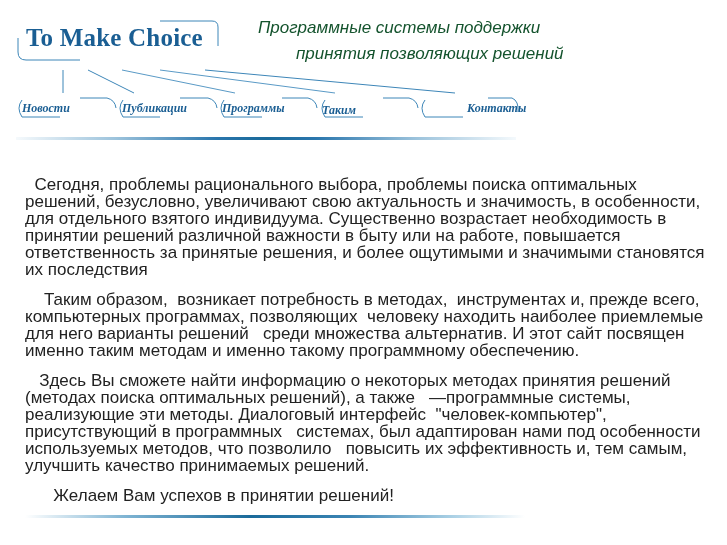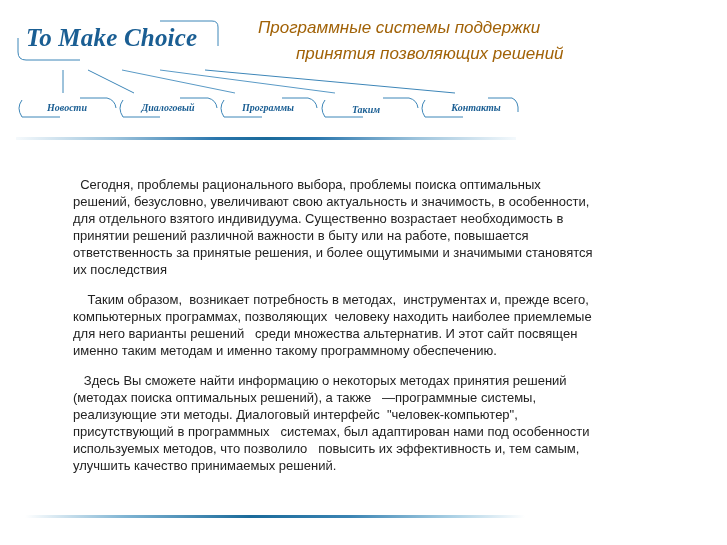--- a/index.html
+++ b/index.html
@@ -3,52 +3,51 @@
   <meta charset="utf-8">
   <style>
     html, body { margin: 0; padding: 0; background: #ffffff; }
     body { width: 727px; height: 545px; position: relative; overflow: hidden; font-family: "Liberation Sans", sans-serif; }
 
     .logo-box {
       position: absolute; left: 16px; top: 20px; width: 202px; height: 40px;
     }
     .logo-text {
       position: absolute; left: 10px; top: 4px;
-      font-family: "Liberation Serif", serif; font-style: italic; font-weight: bold;
+      font-family: "Liberation Serif", serif; font-weight: bold;
       font-size: 25px; color: #1a5e93; letter-spacing: 0.2px; white-space: nowrap;
     }
     .tagline {
       position: absolute; font-family: "Liberation Sans", sans-serif; font-style: italic;
-      font-size: 17px; color: #a16207; white-space: nowrap;
+      font-size: 17px; color: #14532d; white-space: nowrap;
     }
     .tagline.l1 { left: 258px; top: 18px; }
     .tagline.l2 { left: 296px; top: 44px; }
 
     svg.decor { position: absolute; left: 0; top: 0; }
 
     .nav-tab {
       position: absolute; top: 97px; height: 22px;
       font-family: "Liberation Serif", serif; font-style: italic; font-weight: bold;
-      font-size: 10px; color: #1a5e93; text-align: center; line-height: 22px;
+      font-size: 12px; color: #1a5e93; line-height: 22px;
       cursor: pointer; white-space: nowrap;
     }
 
     .divider {
       position: absolute; height: 3px;
       background: linear-gradient(to right, rgba(26,94,147,0) 0%, #7fb4d3 20%, #1a6a9a 45%, #3b84b3 65%, #a8cfe4 85%, rgba(26,94,147,0) 100%);
     }
     .divider.top { left: 16px; top: 137px; width: 250px; background: linear-gradient(to right, rgba(160,200,225,0.1) 0%, #9cc3dc 40%, #2a76ad 80%, #1a6a9a 100%); }
     .divider.top2 { left: 266px; top: 137px; width: 250px; background: linear-gradient(to right, #1a6a9a 0%, #2a76ad 20%, #9cc3dc 60%, rgba(200,225,240,0.2) 100%); }
     .divider.bottom { left: 25px; top: 515px; width: 500px; }
 
     .content {
       position: absolute; left: 25px; top: 176px; width: 530px;
-      font-family: "Liberation Sans", sans-serif; font-size: 13px; color: #222;
+      font-family: "Liberation Sans", sans-serif; font-size: 17px; color: #222;
       line-height: 17px;
-      margin-left: 48px;
     }
     .content p { margin: 0 0 13px 0; white-space: nowrap; }
     .content p .ln { display: block; }
   </style>
 </head>
 <body>
 
 <svg class="decor" width="727" height="545">
 
   <path d="M18,38 L18,52 Q18,60 26,60 L80,60" fill="none" stroke="#3d86b8" stroke-width="1"></path>
@@ -81,28 +80,29 @@
 
 <div class="logo-box">
   <span class="logo-text">To Make Choice</span>
 </div>
 
 <div class="tagline l1">Программные системы поддержки</div>
 <div class="tagline l2">принятия позволяющих решений</div>
 
 <nav>
   <a class="nav-tab" style="left:22px;width:90px;">Новости</a>
-  <a class="nav-tab" style="left:122px;width:92px;">Диалоговый</a>
+  <a class="nav-tab" style="left:122px;width:92px;">Публикации</a>
   <a class="nav-tab" style="left:222px;width:92px;">Программы</a>
   <a class="nav-tab" style="left:322px;width:88px;top:99px;">Таким</a>
-  <a class="nav-tab" style="left:412px;width:90px;padding-left:19px;">Контакты</a>
+  <a class="nav-tab" style="left:448px;width:90px;padding-left:19px;">Контакты</a>
 </nav>
 
 <div class="divider top"></div>
 <div class="divider top2"></div>
 
 <main class="content">
   <p style="white-space:pre;"><span class="ln">  Сегодня, проблемы рационального выбора, проблемы поиска оптимальных</span><span class="ln">решений, безусловно, увеличивают свою актуальность и значимость, в особенности,</span><span class="ln">для отдельного взятого индивидуума. Существенно возрастает необходимость в</span><span class="ln">принятии решений различной важности в быту или на работе, повышается</span><span class="ln">ответственность за принятые решения, и более ощутимыми и значимыми становятся</span><span class="ln">их последствия</span></p>
   <p style="white-space:pre;"><span class="ln">    Таким образом,  возникает потребность в методах,  инструментах и, прежде всего,</span><span class="ln">компьютерных программах, позволяющих  человеку находить наиболее приемлемые</span><span class="ln">для него варианты решений   среди множества альтернатив. И этот сайт посвящен</span><span class="ln">именно таким методам и именно такому программному обеспечению.</span></p>
   <p style="white-space:pre;"><span class="ln">   Здесь Вы сможете найти информацию о некоторых методах принятия решений</span><span class="ln">(методах поиска оптимальных решений), а также   —программные системы,</span><span class="ln">реализующие эти методы. Диалоговый интерфейс  "человек-компьютер",</span><span class="ln">присутствующий в программных   системах, был адаптирован нами под особенности</span><span class="ln">используемых методов, что позволило   повысить их эффективность и, тем самым,</span><span class="ln">улучшить качество принимаемых решений.</span></p>
+  <p style="white-space:pre;"><span class="ln">      Желаем Вам успехов в принятии решений!</span></p>
 </main>
 
 <div class="divider bottom"></div>
 
 </body></html>

